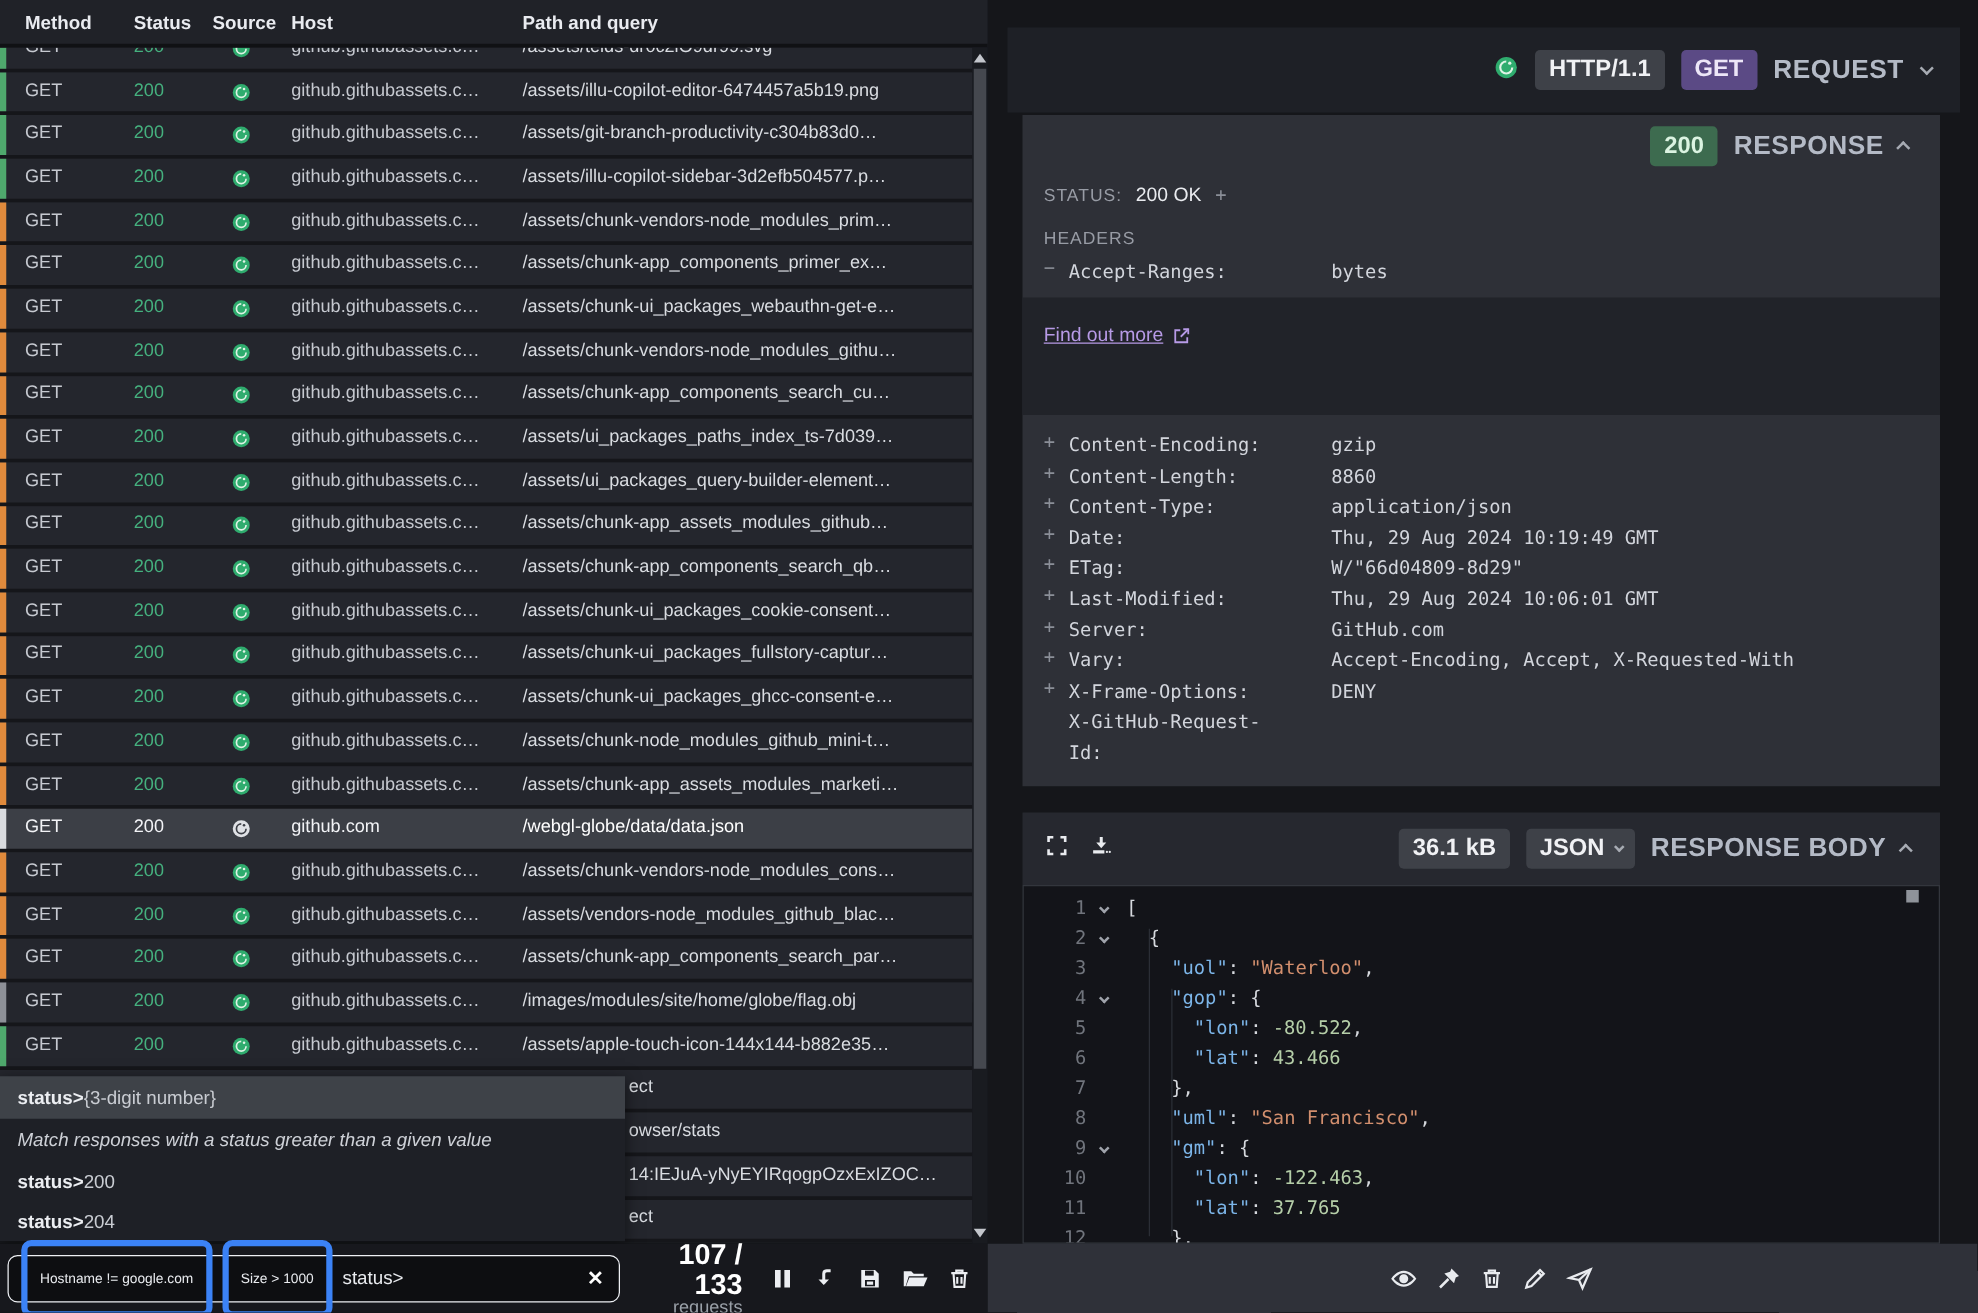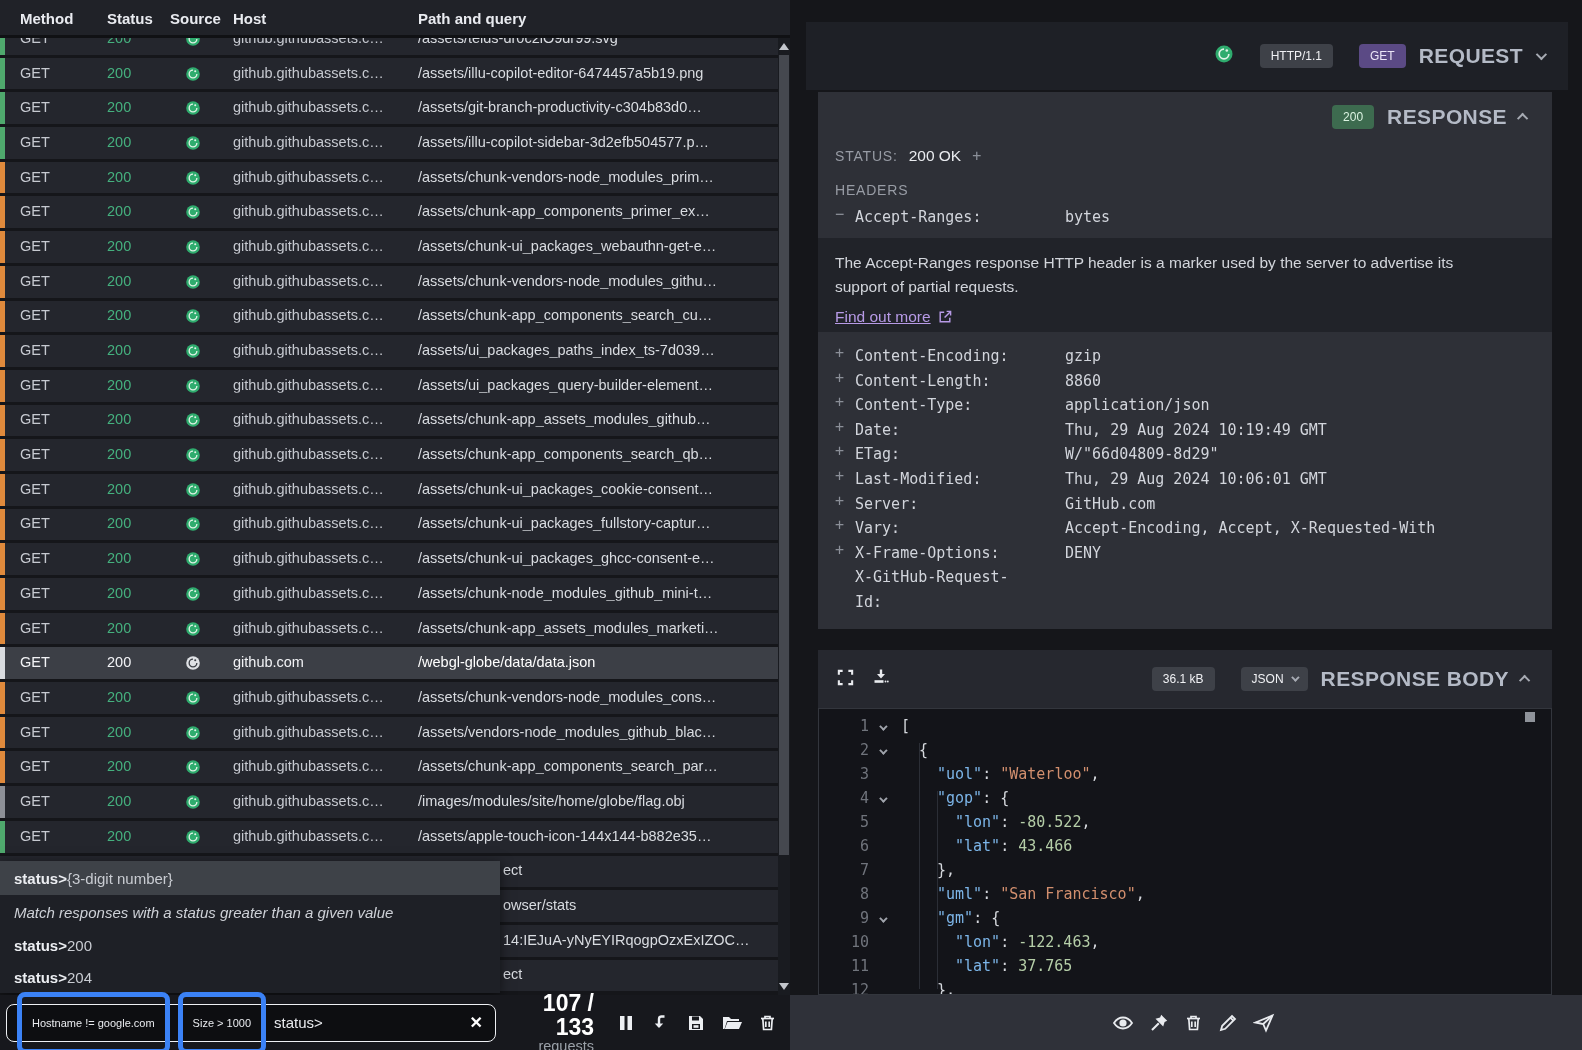--- a/index.html
+++ b/index.html
@@ -64,21 +64,21 @@
   #filter-clear { margin-left:auto; color:#ffffff; font-size:16px; font-weight:bold; cursor:default; }
   #req-counter { margin-left:16px; width:82px; text-align:right; line-height:1.05; }
   #req-count { font-size:23px; font-weight:bold; color:#ffffff; }
   #req-unit { font-size:14.5px; color:#9aa0a8; }
   #bottom-icons { display:flex; align-items:center; gap:15px; margin-left:22px; color:#eceef2; }
   #bottom-icons svg { display:block; }
 
   
   #right-panel { position:absolute; left:790px; top:0; width:792px; height:1050px; background:#15161a; }
 
-  .chip { background:#3e4148; color:#f0f1f4; font-weight:normal; font-size:12px; padding:5px 11px; border-radius:4px;margin-left:13px; }
+  .chip { background:#3e4148; color:#f0f1f4; font-weight:bold; font-size:19px; padding:5px 11px; border-radius:4px; }
   .chip.method { background:#5b4a85; color:#ece6f7; }
   .chip.status200 { background:#3d6b4f; color:#dbf3e1; }
   .pane-title { font-size:21px; font-weight:bold; color:#b4bac6; letter-spacing:0.4px; }
   .chev { display:inline-block; width:8px; height:8px; border-right:2.4px solid #a7abb3; border-bottom:2.4px solid #a7abb3; }
   .chev.down { transform:rotate(45deg) translateY(-2px); }
   .chev.up { transform:rotate(-135deg) translateY(-2px); }
 
   #request-bar { position:absolute; left:16px; top:22px; width:762px; height:68px; background:#1e2026;
     display:flex; align-items:center; justify-content:flex-end; gap:13px; padding-right:24px; }
 
@@ -591,21 +591,20 @@
       </div>
       <div id="headers-label" class="mini-label">HEADERS</div>
 
       <div id="ar-row">
         <span class="op">−</span>
         <span class="hname">Accept-Ranges:</span>
         <span class="hvalue">bytes</span>
       </div>
 
       <div id="desc-block">
-        <div id="desc-text">The Accept-Ranges response HTTP header is a marker used by the server to advertise its support of partial requests.</div>
         <span id="find-link">
           <span>Find out more</span>
           <svg width="16" height="16" viewBox="0 0 20 20" fill="none" stroke="currentColor" stroke-width="1.8">
               <path d="M9 4H4v12h12v-5"></path>
               <path d="M9.5 10.5 17 3"></path>
               <path d="M12 3h5v5"></path>
             </svg>
         </span>
       </div>
 

